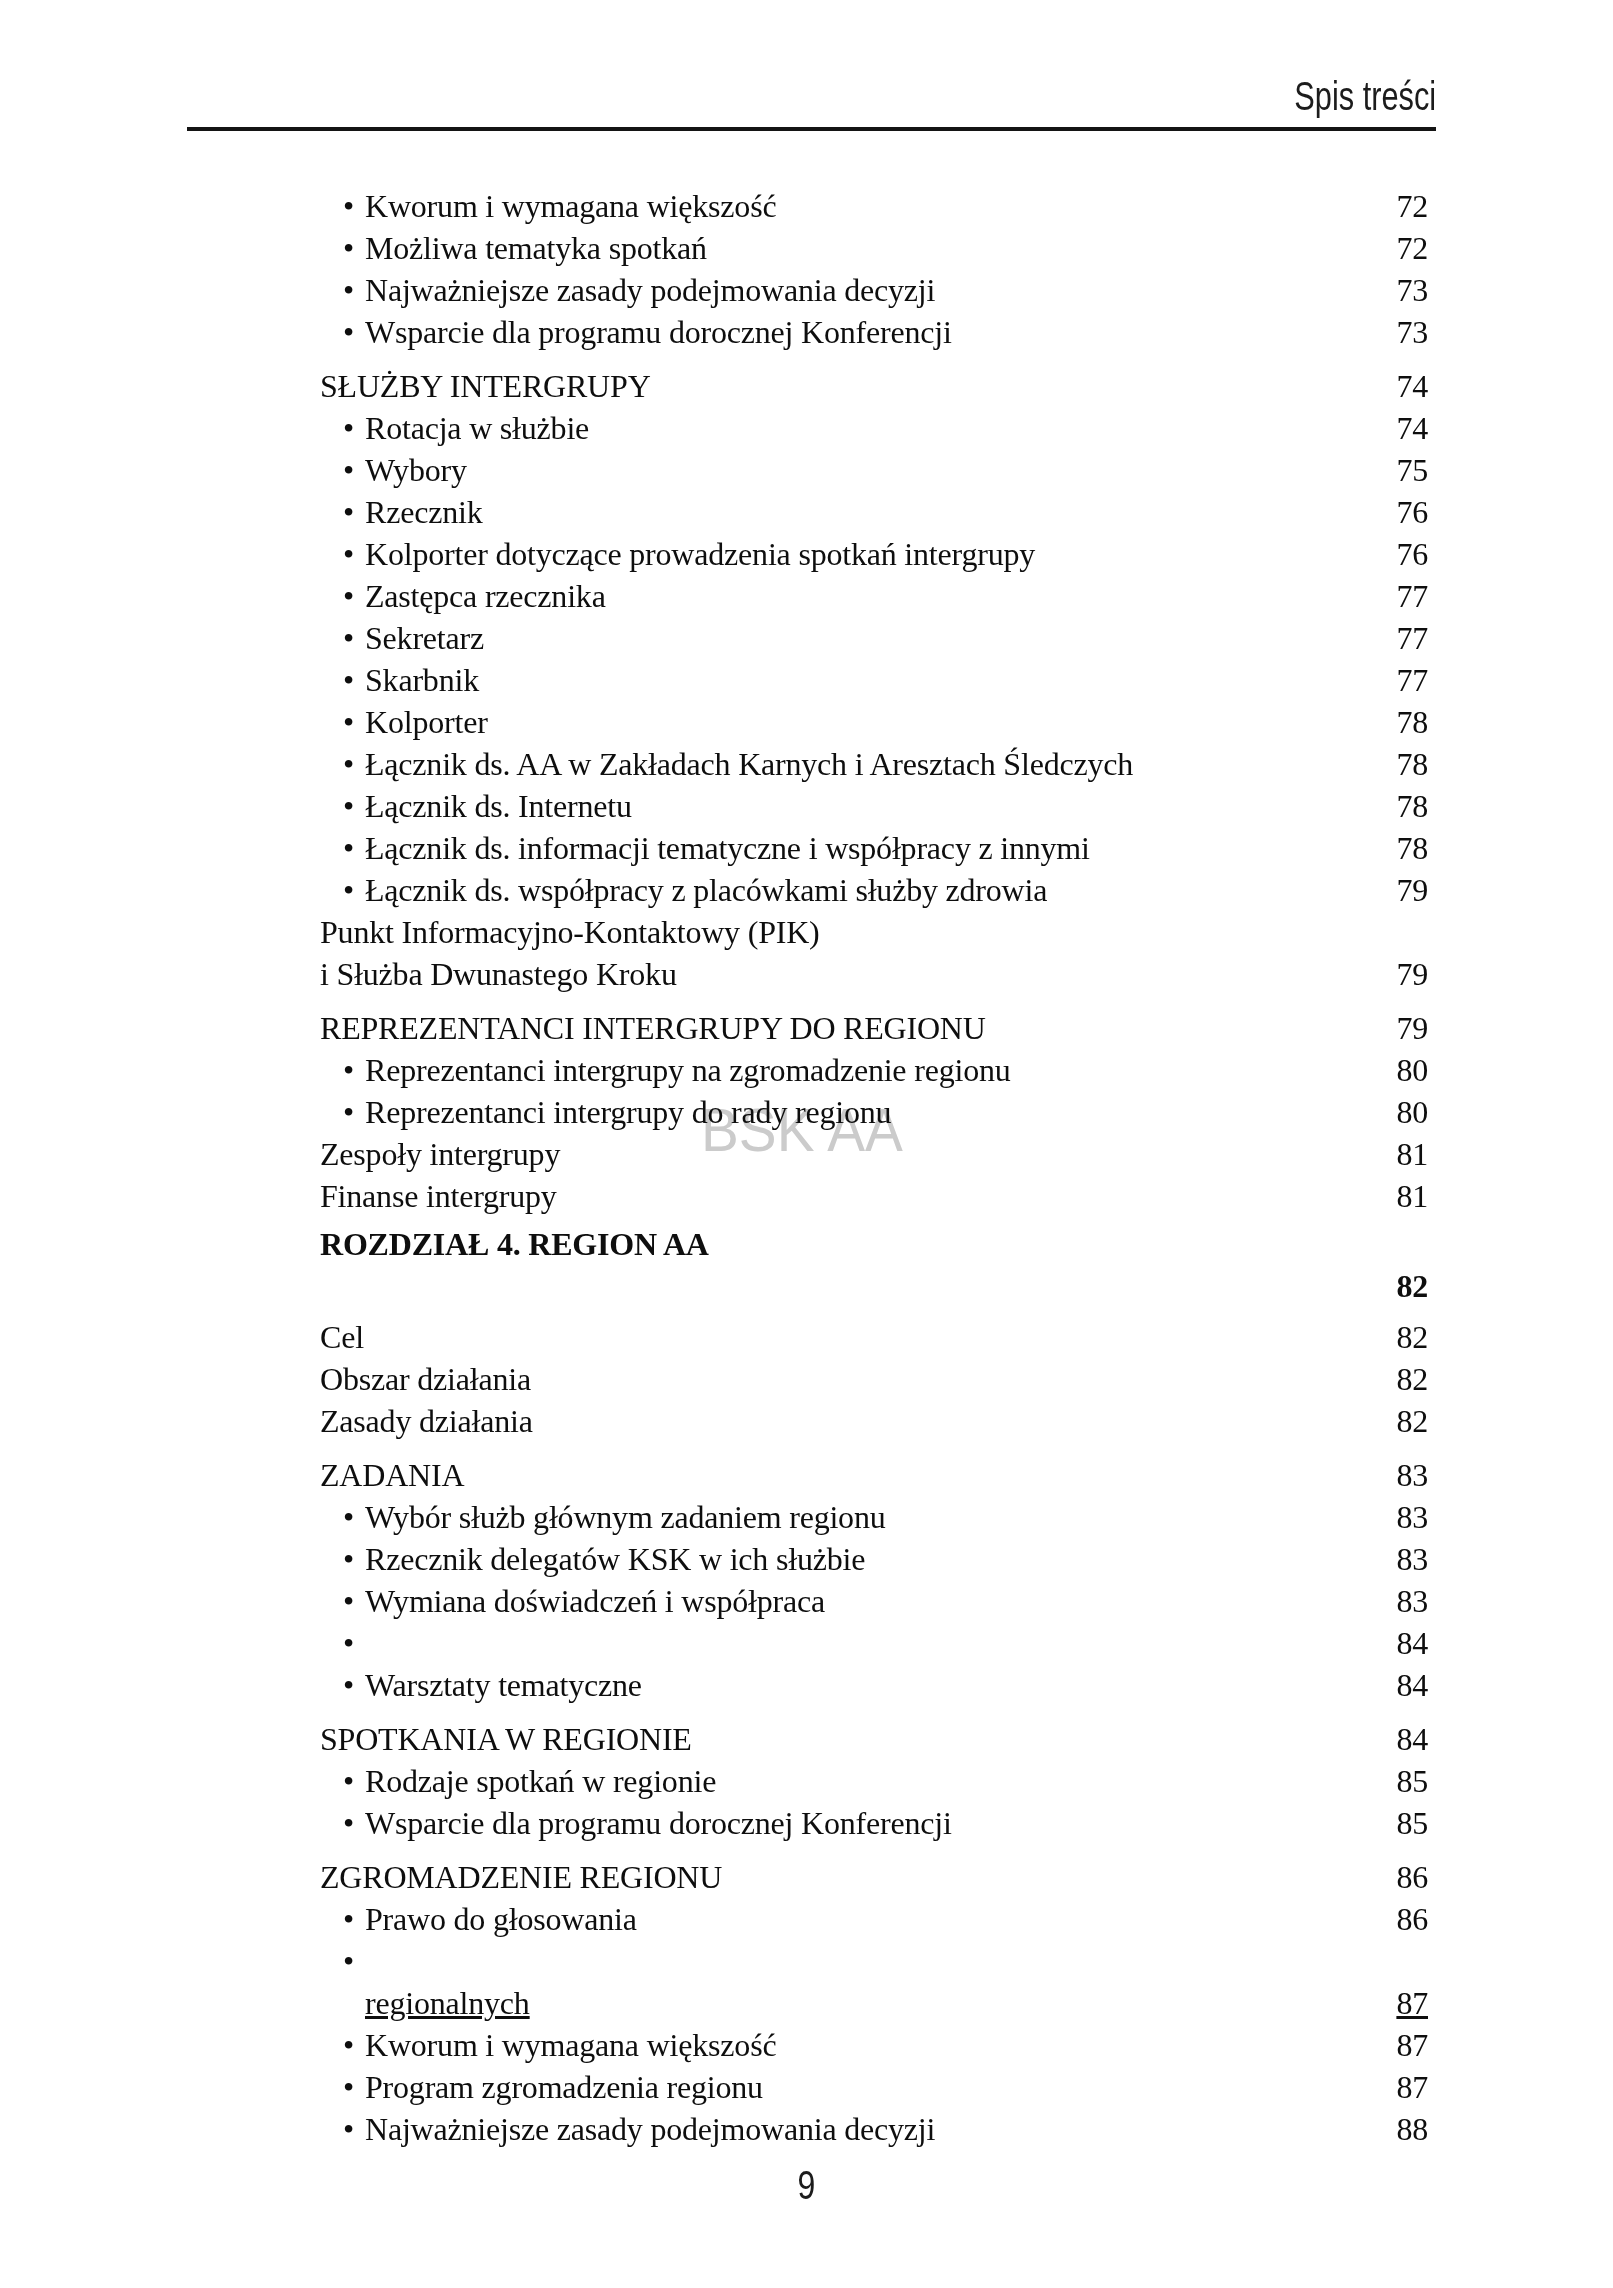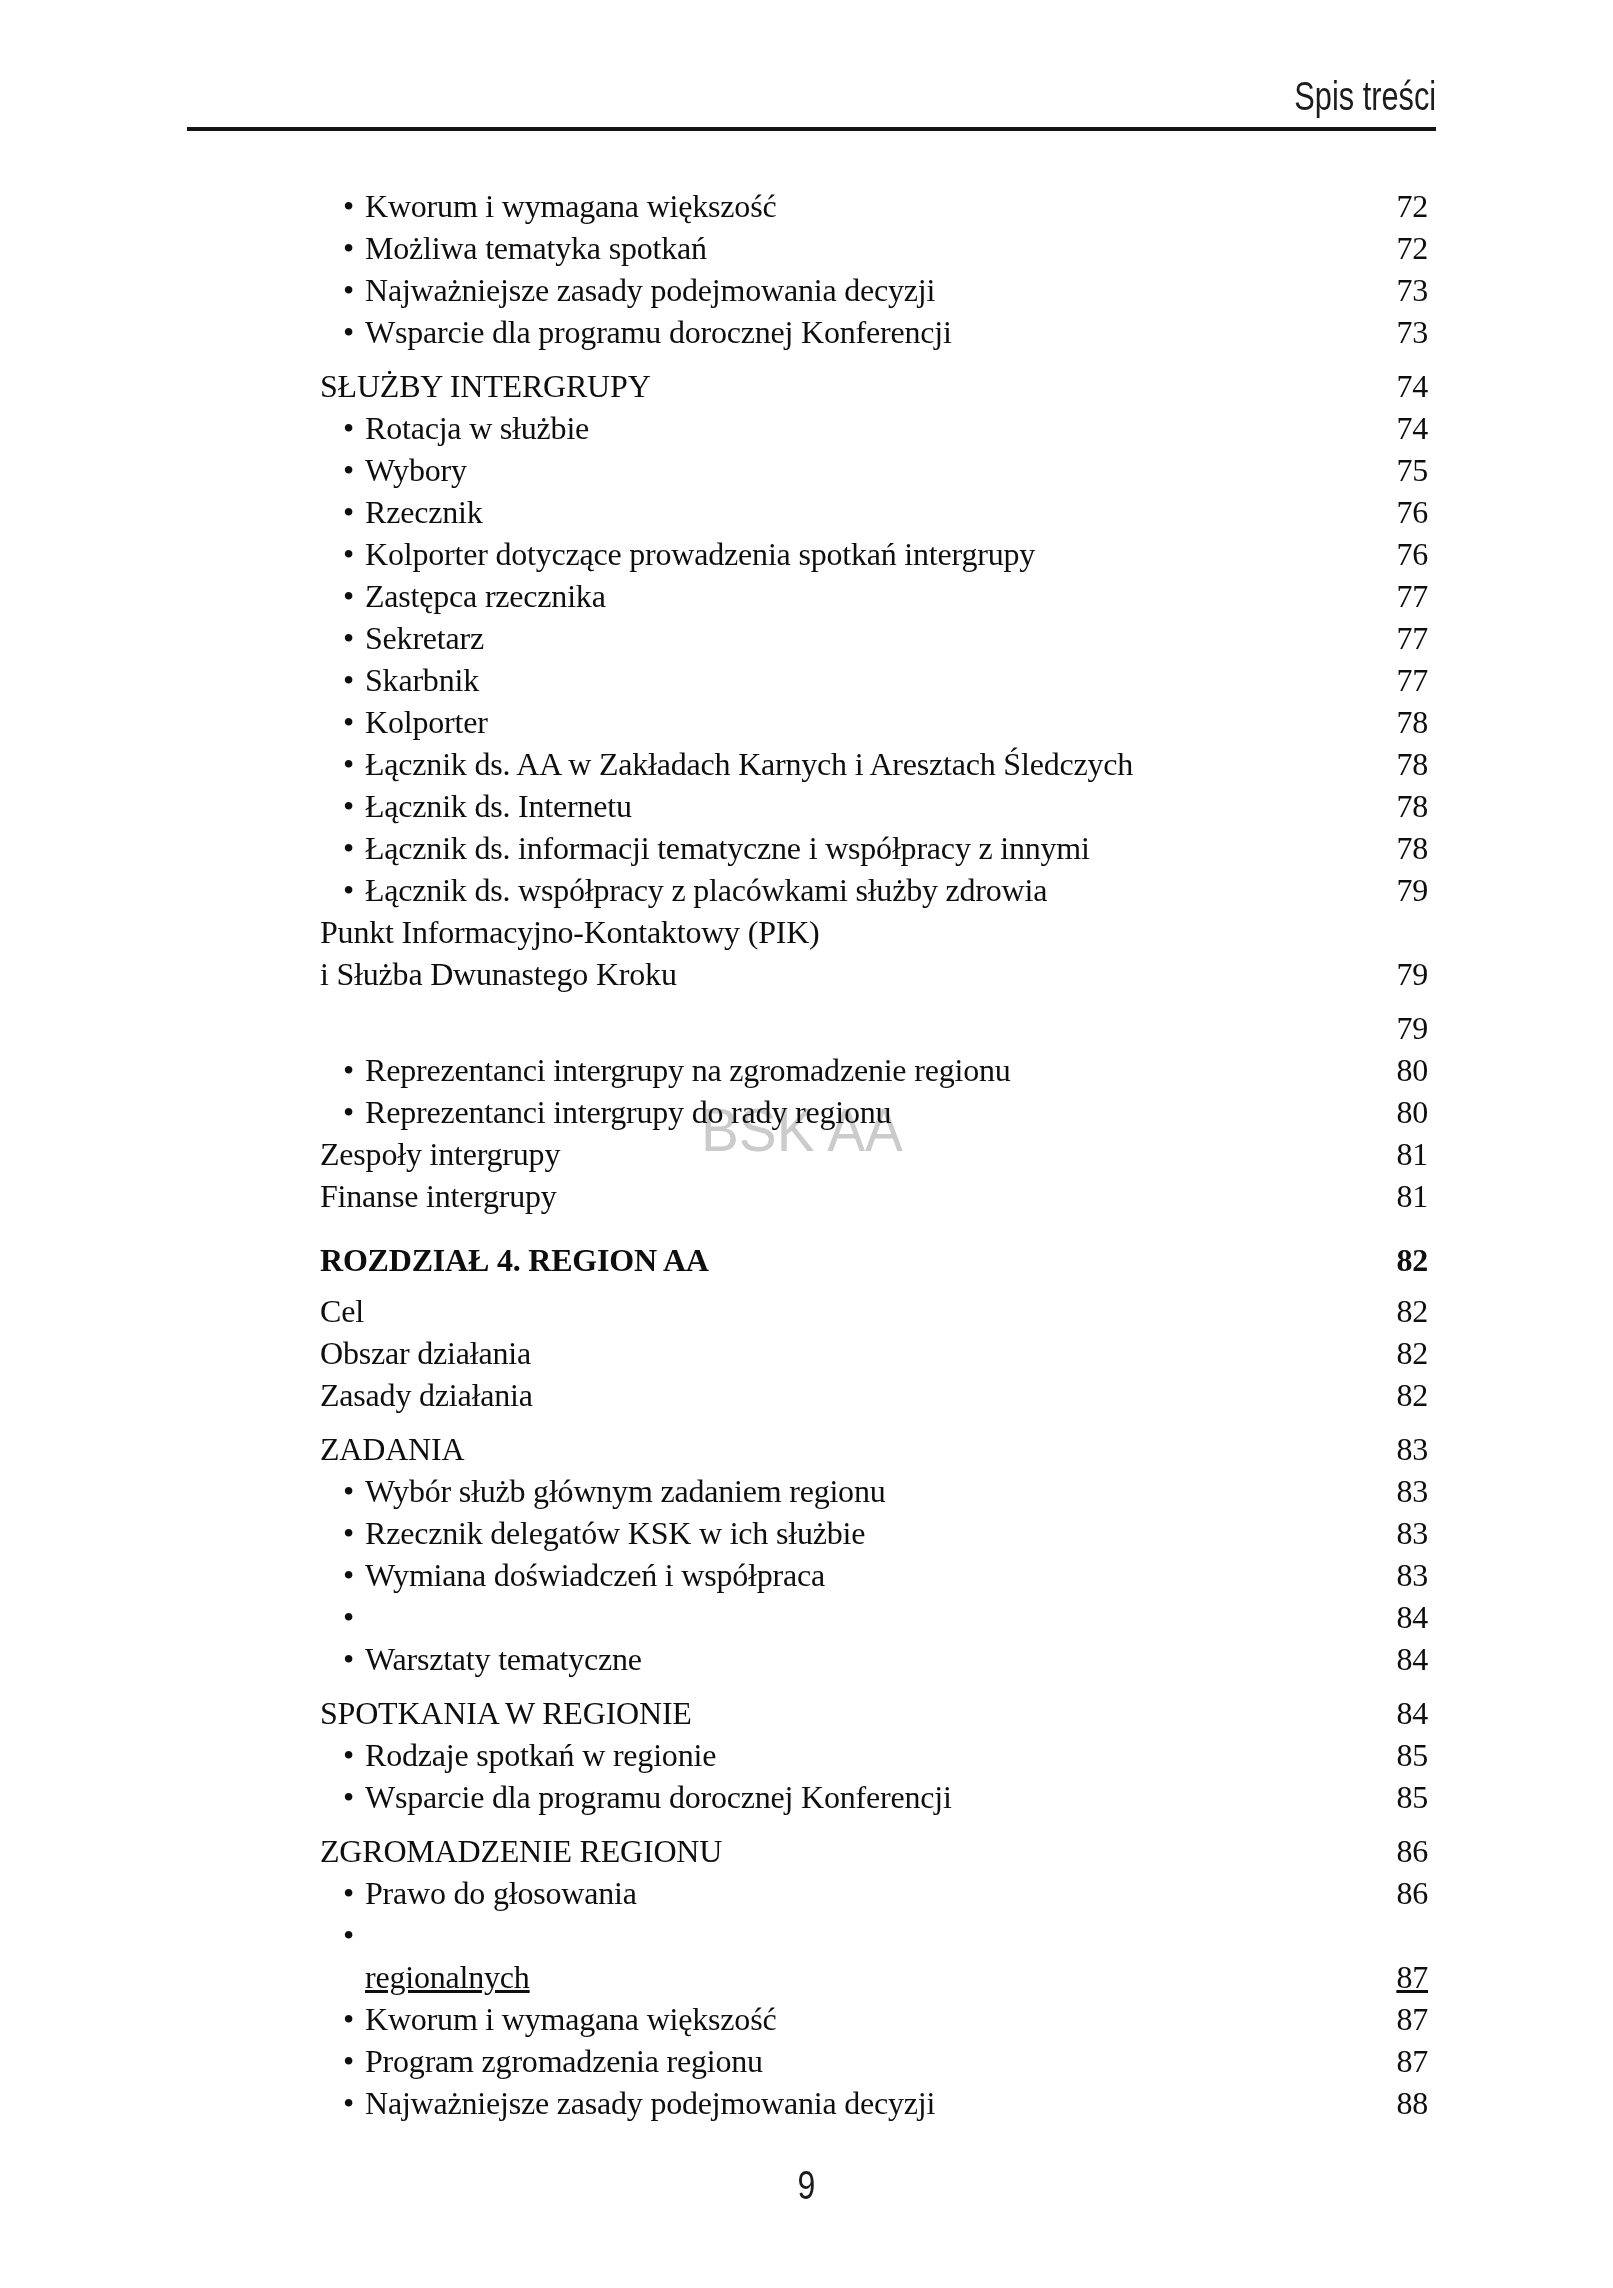--- a/index.html
+++ b/index.html
@@ -69,22 +69,23 @@
     display: inline-block;
     width: 22px;
     flex: 0 0 22px;
     text-align: left;
   }
   .row.bullet { padding-left: 23px; }
   .row.cont   { padding-left: 45px; text-decoration: underline; }
   .row.caps   { margin-top: 12px; }
   .row.chapter {
     font-weight: bold;
-    margin-top: 22px;
+    margin-top: 6px;
     margin-bottom: 9.2px;
+    flex-direction: column;
   }
   .row .label { flex: 0 1 auto; }
   .row .page  { margin-left: auto; padding-left: 18.5px; text-align: center; }
 
   
   .footer-pageno {
     position: absolute;
     top: 2165px;
     left: 0;
     width: 1613px;
@@ -195,20 +196,21 @@
       <span class="page">79</span>
     </div>
     <div class="row plain">
       <span class="label">Punkt Informacyjno-Kontaktowy (PIK)</span>
     </div>
     <div class="row plain">
       <span class="label">i Służba Dwunastego Kroku</span>
       <span class="page">79</span>
     </div>
     <div class="row caps">
+      <span class="label">REPREZENTANCI INTERGRUPY DO REGIONU</span>
       <span class="page">79</span>
     </div>
     <div class="row bullet">
       <span class="bullet">•</span>
       <span class="label">Reprezentanci intergrupy na zgromadzenie regionu</span>
       <span class="page">80</span>
     </div>
     <div class="row bullet">
       <span class="bullet">•</span>
       <span class="label">Reprezentanci intergrupy do rady regionu</span>

